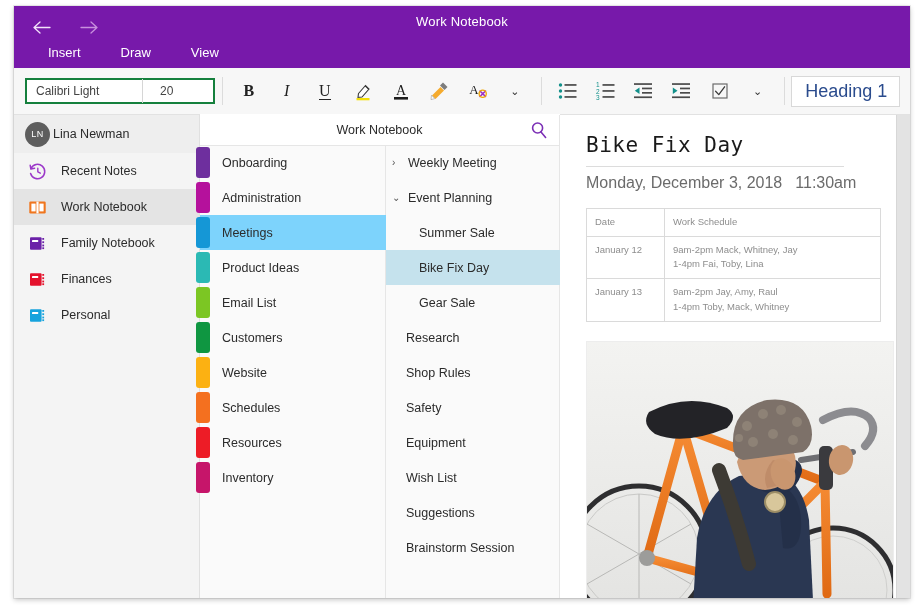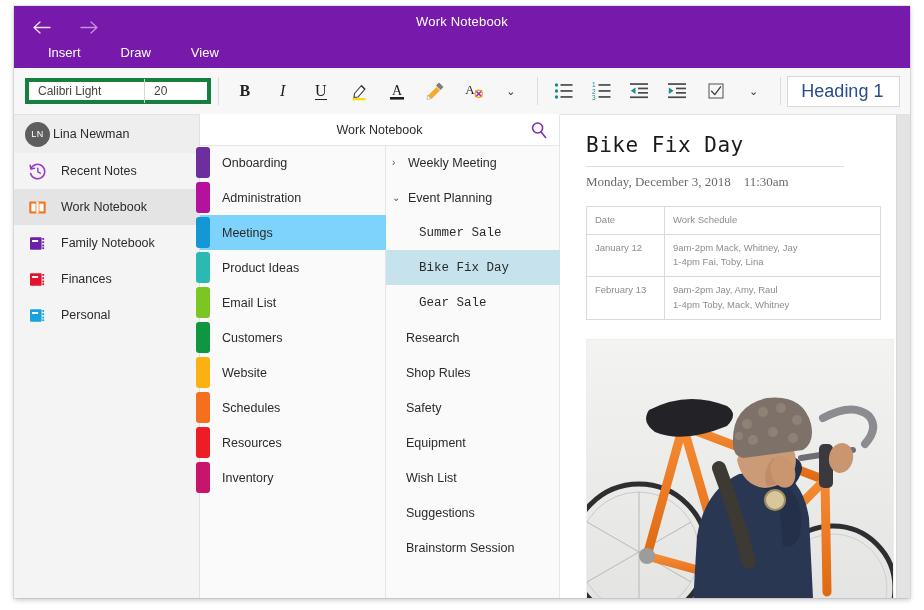--- a/index.html
+++ b/index.html
@@ -66,21 +66,21 @@
     position: absolute; left: 0; top: 62px;
     width: 896px; height: 47px;
     background: #f7f7f7;
     border-bottom: 1px solid #e2e2e2;
     display: flex; align-items: center;
   }
   .fontbox {
     margin-left: 11px;
     display: flex; align-items: center;
     height: 26px;
-    border: 4px solid #15803d; background: #ffffff;
+    border: 2px solid #15803d; background: #ffffff; gap: 8px;
   }
   .fontname {
     width: 116px; height: 24px; line-height: 24px;
     padding-left: 9px; font-size: 12px; color: #444;
     border-right: 1px solid #d6d6d6;
     white-space: nowrap; overflow: hidden;
   }
   .fontsize {
     width: 62px; height: 24px; line-height: 24px;
     padding-left: 9px; font-size: 12px; color: #444;
@@ -177,21 +177,21 @@
     position: absolute; left: 0; top: -1px;
     width: 174px; height: 31px;
     background: #ffffff; border-bottom: 1px solid #e6e6e6;
   }
   .pg-list { position: absolute; top: 30px; left: 0; width: 174px; }
   .pg-item {
     height: 35px; display: flex; align-items: center;
     font-size: 12.5px; color: #2b2b2b; cursor: pointer;
     padding-left: 20px;
   }
-  .pg-item.indent { padding-left: 33px; font-family: Liberation Mono, monospace; }
+  .pg-item.indent { padding-left: 33px; }
   .pg-item.selected { background: #c5e2ed; }
   .pg-chev {
     width: 13px; display: inline-block; font-size: 10px; color: #555;
     margin-left: -14px; margin-right: 3px;
   }
   
   .nb-titlebar {
     position: absolute; left: 186px; top: 109px;
     width: 360px; height: 31px;
     background: #ffffff;
@@ -214,21 +214,21 @@
     overflow: hidden;
   }
   .page-title {
     font-size: 21px; color: #1a1a1a;
     font-family: "DejaVu Sans Mono", monospace;
     letter-spacing: .5px;
   }
   .title-rule {
     width: 258px; height: 1px; background: #dcdcdc; margin: 9px 0 7px 0;
   }
-  .page-meta { font-size: 13px; color: #6b6b6b; font-family: Liberation Serif, serif; }
+  .page-meta { font-size: 16px; color: #6b6b6b; }
   .page-meta .time { margin-left: 13px; }
   table.sched {
     margin-top: 16px;
     border-collapse: collapse;
     width: 295px;
     background: #ffffff;
   }
   table.sched td {
     border: 1px solid #dadada;
     font-size: 9.5px; color: #8d8d8d;
@@ -570,21 +570,21 @@
               <tr>
           <td class="c1">Date</td>
           <td>Work Schedule</td>
         </tr>
         <tr>
           <td class="c1">January 12</td>
           <td style="white-space:pre-line">9am-2pm Mack, Whitney, Jay
 1-4pm Fai, Toby, Lina</td>
         </tr>
         <tr>
-          <td class="c1">February 13</td>
+          <td class="c1">January 13</td>
           <td style="white-space:pre-line">9am-2pm Jay, Amy, Raul
 1-4pm Toby, Mack, Whitney</td>
         </tr>
       </tbody>
           </table>
 
       <div class="photo-frame">
         <svg width="306" height="298" viewBox="0 0 306 298">
           <defs>
             <linearGradient id="wall" x1="0" y1="0" x2="0" y2="1">

